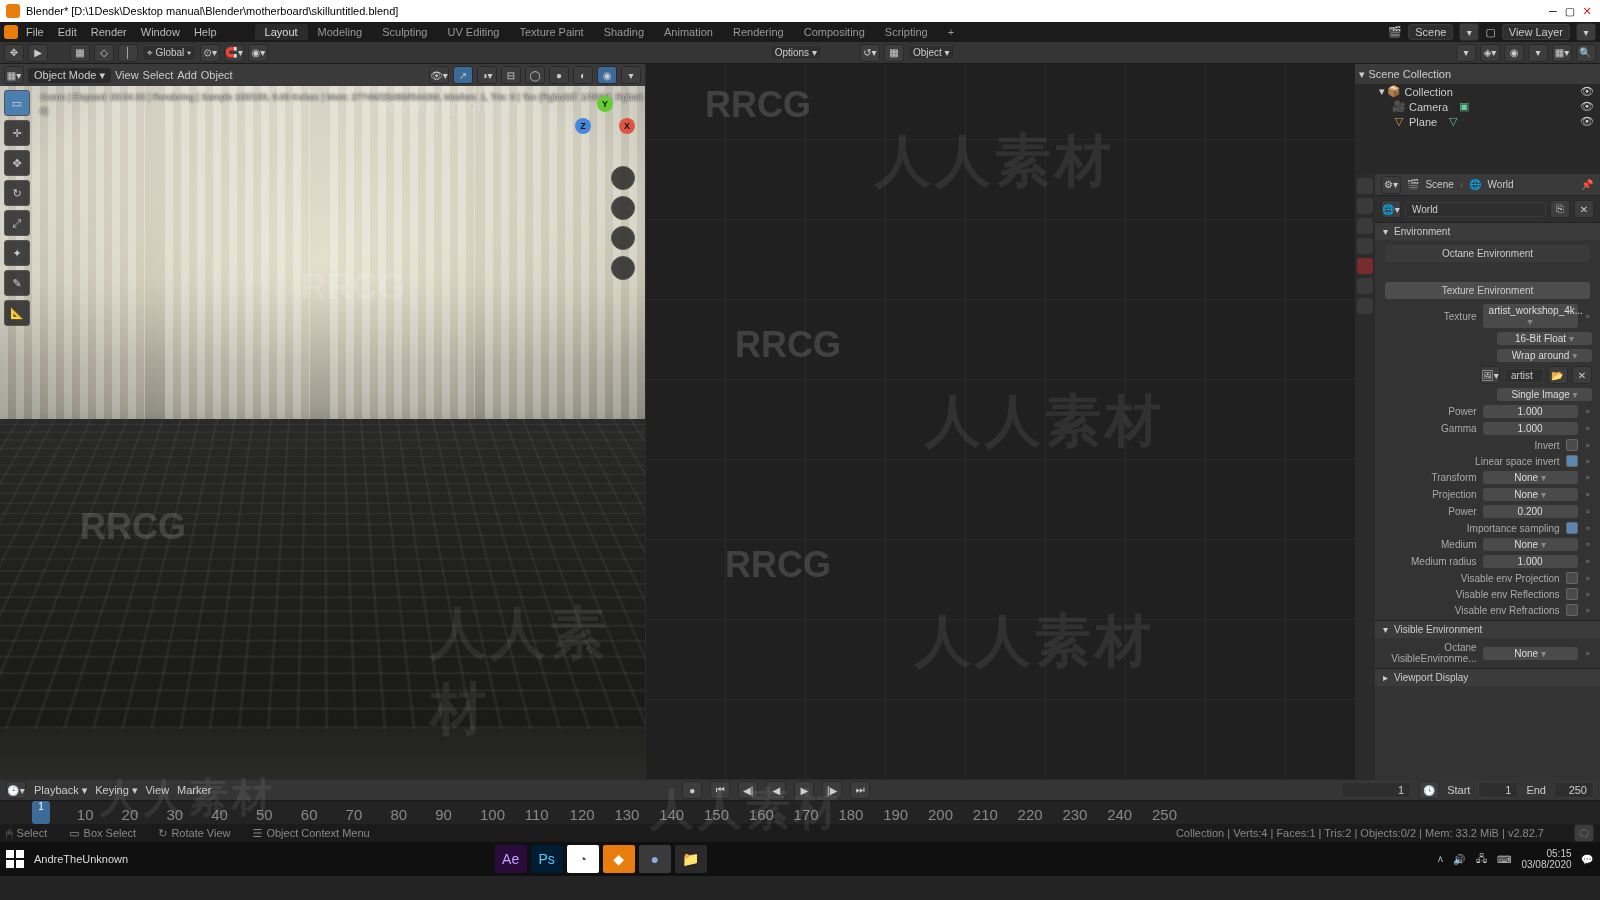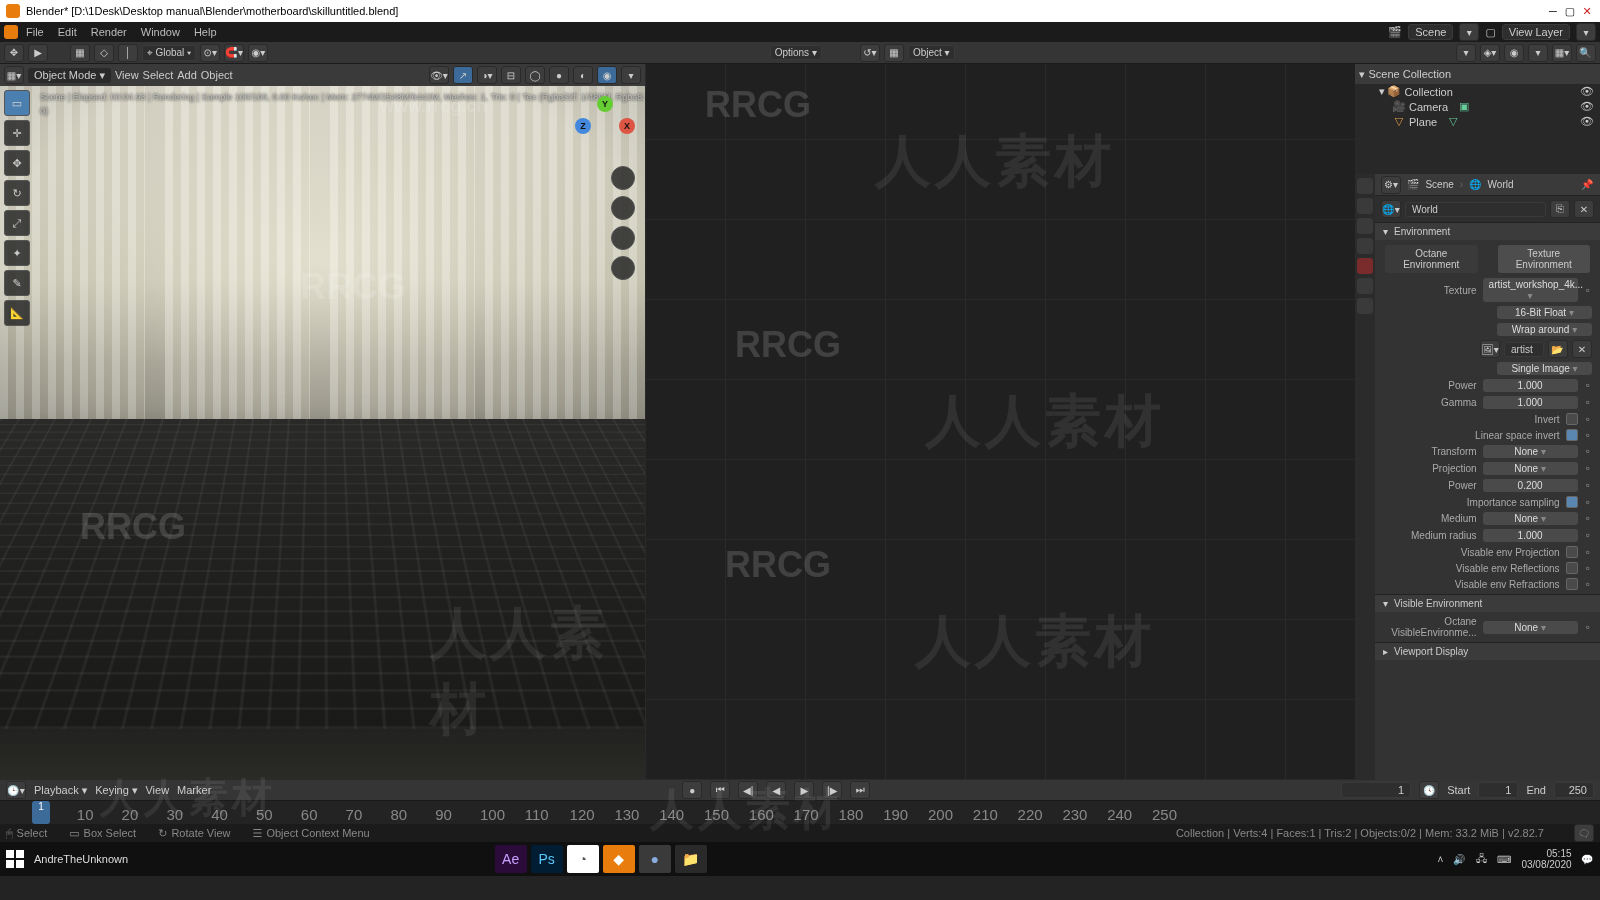--- a/index.html
+++ b/index.html
@@ -65,21 +65,21 @@
 .props-body .crumb { display:flex; align-items:center; gap:4px; padding:4px 6px; background:#2e2e2e;}
 .panel-h { background:#3b3b3b; padding:3px 8px; display:flex; align-items:center; gap:6px; border-top:1px solid #222;}
 .panel-b { padding:2px 6px;}
 .prow { display:flex; align-items:center; justify-content:space-between; padding:2px 2px;}
 .prow .lab { color:#aaa; text-align:right; flex:1; padding-right:6px;}
 .prow .val { width:95px; background:#4a4a4a; border-radius:3px; padding:1px 6px; text-align:center; color:#ddd;}
 .prow .val.drop::after { content:" ▾"; color:#888;}
 .prow .chk { width:12px; height:12px; background:#4a4a4a; border:1px solid #666; border-radius:2px; display:inline-block;}
 .prow .chk.on { background:#5a86b2;}
 .prow .dot { margin-left:6px; color:#777;}
-.tabs2 { display:flex; padding:3px 4px; gap:20px;}
+.tabs2 { display:flex; padding:3px 4px; gap:20px;flex-direction:column;}
 .tabs2 .t { flex:1; padding:3px; text-align:center; background:#3a3a3a; border-radius:3px;}
 .tabs2 .t.active { background:#4d4d4d;}
 .timeline { height:44px; background:#2b2b2b; display:flex; flex-direction:column;}
 .timeline .tlhdr { height:20px; display:flex; align-items:center; padding:0 6px; gap:8px; background:#353535;}
 .timeline .ruler { flex:1; position:relative; background:#232323; border-top:1px solid #1a1a1a;}
 .timeline .ruler .marks { position:absolute; inset:0; display:flex; }
 .timeline .ruler .mk { position:absolute; top:5px; font-size:15px; color:#888;}
 .timeline .cursor { position:absolute; top:0; bottom:0; width:18px; background:#3d6b99; color:#fff; display:flex; align-items:flex-start; justify-content:center; font-size:10px; border-radius:3px;}
 .status { height:18px; background:#1b1b1b; display:flex; align-items:center; padding:0 6px; gap:22px; color:#888;}
 .status .grp { display:flex; align-items:center; gap:4px;}
@@ -106,20 +106,33 @@
   </div>
 </div>
 
 <div class="menubar">
   <span class="logo"></span>
   <span class="mitem">File</span>
   <span class="mitem">Edit</span>
   <span class="mitem">Render</span>
   <span class="mitem">Window</span>
   <span class="mitem">Help</span>
+  <div class="tabs">
+    <span class="tab active">Layout</span>
+    <span class="tab">Modeling</span>
+    <span class="tab">Sculpting</span>
+    <span class="tab">UV Editing</span>
+    <span class="tab">Texture Paint</span>
+    <span class="tab">Shading</span>
+    <span class="tab">Animation</span>
+    <span class="tab">Rendering</span>
+    <span class="tab">Compositing</span>
+    <span class="tab">Scripting</span>
+    <span class="tab">+</span>
+  </div>
   <div class="right">
     <span>🎬</span>
     <span class="field">Scene</span>
     <span class="icon-btn">▾</span>
     <span>▢</span>
     <span class="field">View Layer</span>
     <span class="icon-btn">▾</span>
   </div>
 </div>
 

